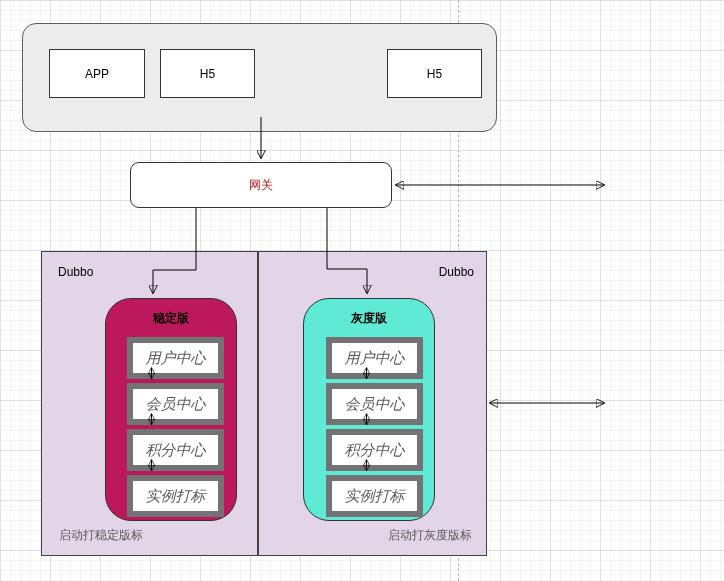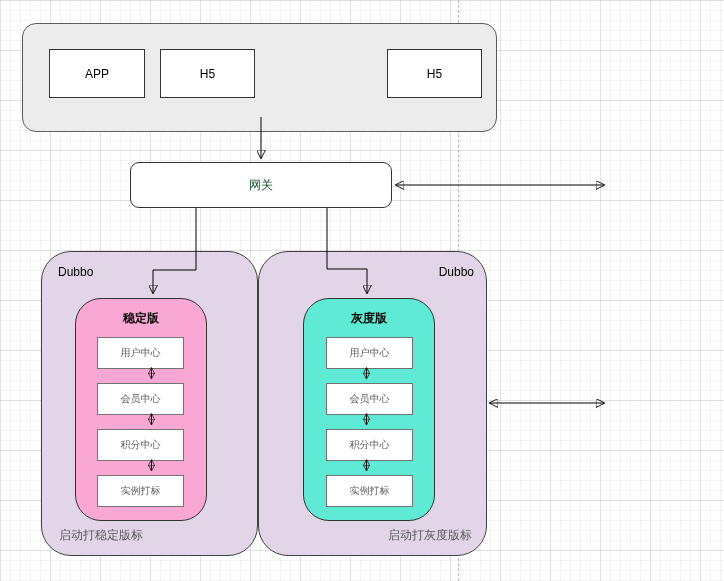--- a/index.html
+++ b/index.html
@@ -15,40 +15,40 @@
       linear-gradient(to right, rgba(0,0,0,0.08) 1px, transparent 1px),
       linear-gradient(to bottom, rgba(0,0,0,0.08) 1px, transparent 1px),
       linear-gradient(to right, rgba(0,0,0,0.045) 1px, transparent 1px),
       linear-gradient(to bottom, rgba(0,0,0,0.045) 1px, transparent 1px);
     background-size:50px 50px,50px 50px,10px 10px,10px 10px;
   }
   .guide{
     position:absolute;left:458px;top:0;height:581px;width:0;
     border-left:1px dashed #b9b9b9;z-index:0;
   }
-  .shape{position:absolute;box-sizing:border-box;z-index:1;border-radius:30px;}
+  .shape{position:absolute;box-sizing:border-box;z-index:1;}
   .top-container{
     left:22px;top:23px;width:475px;height:109px;
     background:#ececec;border:1px solid #5c5c5c;border-radius:14px;
   }
   .client{
     position:absolute;top:25px;height:47px;
     background:#ffffff;border:1px solid #333333;
     display:flex;align-items:center;justify-content:center;
     font-size:12px;color:#000000;
   }
   .client.c0{left:26px;width:94px;}
   .client.c1{left:137px;width:93px;}
   .client.c2{left:250px;width:92px;color:#6d6d6d;}
   .client.c3{left:364px;width:93px;}
   .gateway{
     left:130px;top:162px;width:262px;height:46px;
     background:#ffffff;border:1px solid #333333;border-radius:9px;
     display:flex;align-items:center;justify-content:center;
-    font-size:12px;color:#14532d;
+    font-size:12px;color:#b91c1c;
   }
   .dubbo{
     top:251px;height:305px;
     background:#e1d5e7;border:1px solid #424242;
   }
   .dubbo.left{left:41px;width:217px;}
   .dubbo.right{left:258px;width:229px;}
   .dubbo-label{
     position:absolute;top:13px;font-size:12px;color:#000000;
   }
@@ -56,31 +56,31 @@
   .dubbo.right .dubbo-label{right:12px;}
   .caption{
     position:absolute;bottom:11px;font-size:12px;color:#595959;white-space:nowrap;
   }
   .dubbo.left .caption{left:17px;margin-top:24px;}
   .dubbo.right .caption{right:14px;}
   .version-box{
     position:absolute;top:46px;width:130px;height:221px;
     border:1px solid #333333;border-radius:26px;
   }
-  .dubbo.left .version-box{left:33px;background:#f9a8d4;}
+  .dubbo.left .version-box{left:63px;background:#be185d;}
   .dubbo.right .version-box{left:44px;background:#5eead4;}
   .version-title{
     position:absolute;top:11px;left:0;width:100%;text-align:center;
     font-size:12px;font-weight:700;color:#000000;
   }
   .service{
     position:absolute;width:85px;height:30px;
-    background:#ffffff;border:1px solid #737373;
+    background:#ffffff;border:6px solid #737373;
     display:flex;align-items:center;justify-content:center;
-    font-size:10px;color:#595959;white-space:nowrap;
+    font-size:15px;color:#595959;white-space:nowrap;font-style:italic;
   }
   .dubbo.left .service{left:21px;}
   .dubbo.right .service{left:22px;}
   .service.s0{top:38px;}
   .service.s1{top:84px;text-align:center;}
   .service.s2{top:130px;}
   .service.s3{top:176px;}
   .registry{
     left:608px;top:116px;width:92px;height:448px;
     background:#ff9999;border:1px solid #4d4d4d;

